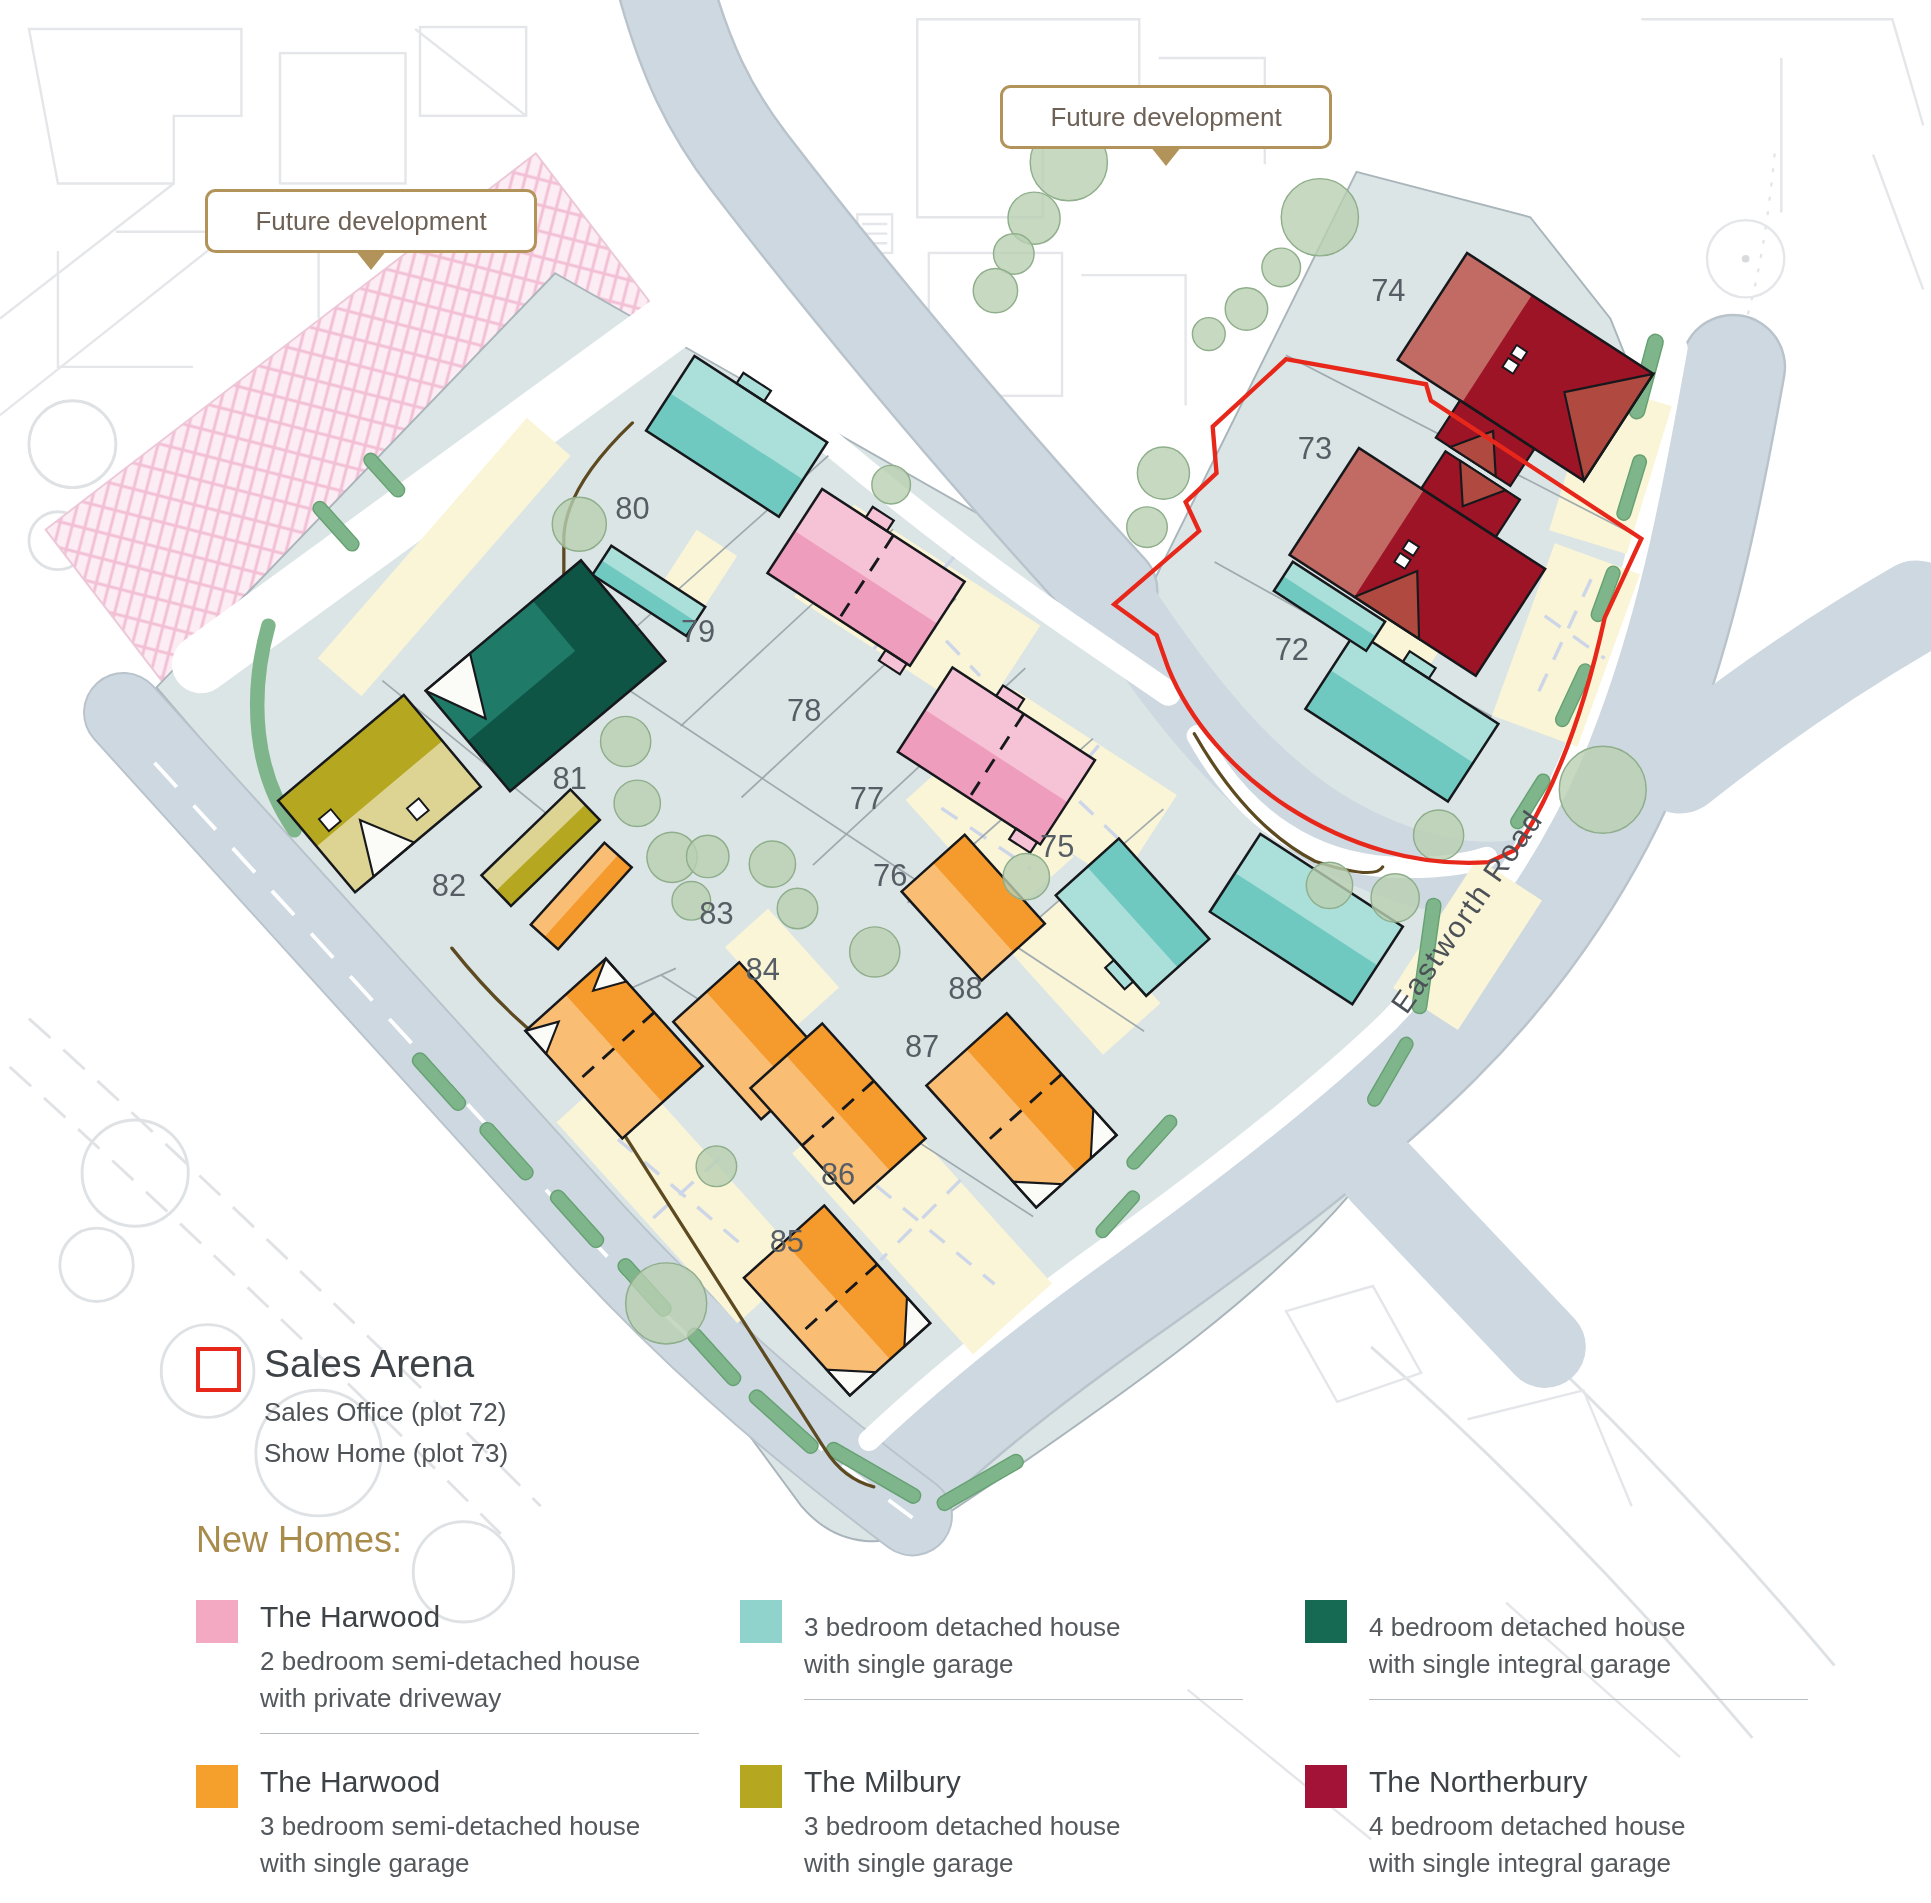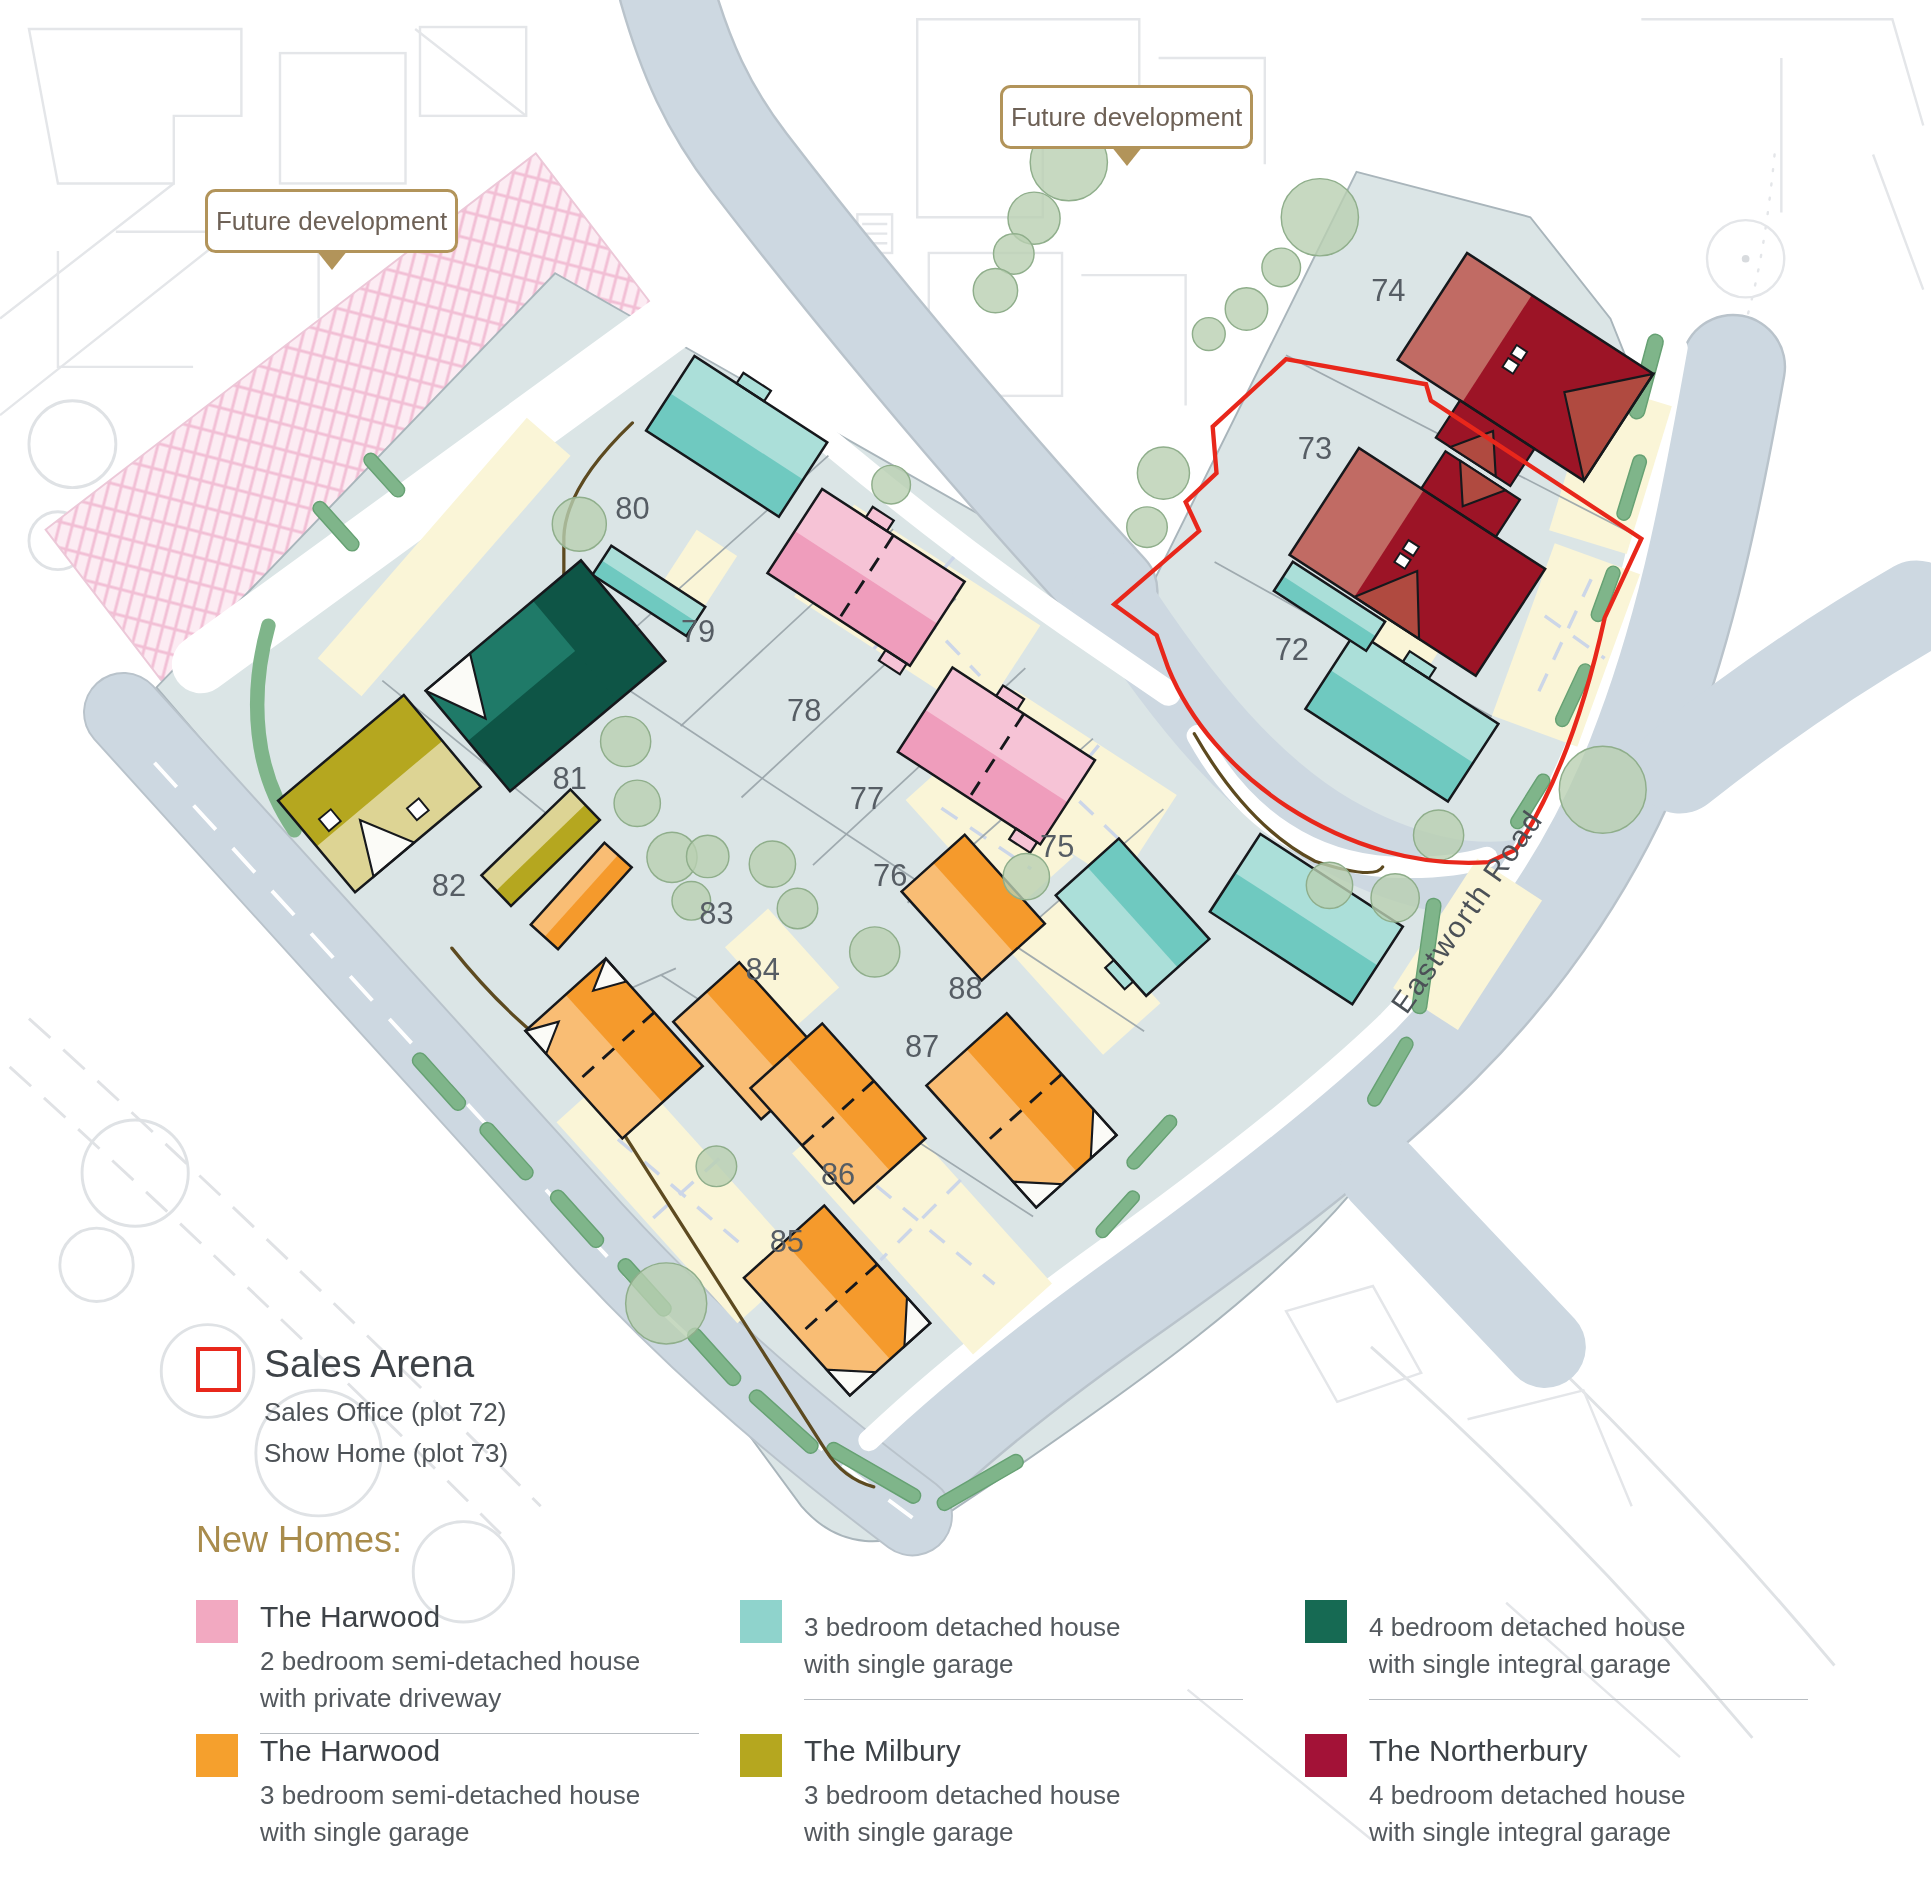--- a/index.html
+++ b/index.html
@@ -31,34 +31,34 @@
   .rl{fill:#c16b64;} .rd{fill:#9c1426;} .rg{fill:#b04a40;stroke:#16181c;stroke-width:2.2;}
   .hs{stroke:#16181c;stroke-width:2.6;fill:none;}
   .s{stroke:#16181c;stroke-width:2.3;}
   .party{stroke:#16181c;stroke-width:3;stroke-dasharray:16 12;}
   .gable{fill:#fbfbf7;stroke:#16181c;stroke-width:2.2;}
   .win{fill:#ffffff;stroke:#16181c;stroke-width:2;}
   .plotnum{font-size:32px;fill:#565d64;text-anchor:middle;}
   .roadlabel{font-size:31px;fill:#4b5157;letter-spacing:2px;text-anchor:middle;}
 
   
-  .fdev{position:absolute;width:253px;height:64px;background:#fff;border:3.4px solid #b2945a;
+  .fdev{position:absolute;width:332px;height:64px;background:#fff;border:3.4px solid #b2945a;
         border-radius:10.6px;display:flex;align-items:center;justify-content:center;
         font-size:26px;color:#6e6156;box-sizing:border-box;}
   .fdev::after{content:"";position:absolute;left:50%;bottom:-20px;transform:translateX(-50%);
         border-left:16.4px solid transparent;border-right:16.4px solid transparent;border-top:20px solid #b2945a;}
 
   
   .sales-arena{position:absolute;left:196px;top:1342px;display:flex;gap:23px;}
   .sa-swatch{width:37px;height:37px;border:4.8px solid #e8271b;margin-top:4.8px;flex:none;background:#fff;}
   .sa-title{font-size:39px;color:#3d4247;}
   .sa-line{font-size:26px;color:#4d5257;margin-top:10.6px;}
   .nh-title{position:absolute;left:196px;top:1519px;font-size:36px;color:#a98c4c;font-weight:500;}
   .legend{position:absolute;left:196px;top:1600px;width:1632px;display:grid;
-          grid-template-columns:544px 565px 1fr;}
+          grid-template-columns:544px 565px 1fr;row-gap:31px;}
   .legend-item{display:flex;gap:22px;}
   .li-swatch{width:42px;height:43px;flex:none;}
   .li-name{font-size:30px;color:#3d4247;font-weight:500;}
   .li-desc{font-size:26px;color:#53585d;line-height:37px;margin-top:8.7px;}
   .li-divider{border-bottom:1.9px solid #b7bcc1;width:439px;margin-top:16.4px;}
 </style>
 </head>
 <body>
 
 <div class="stage">

